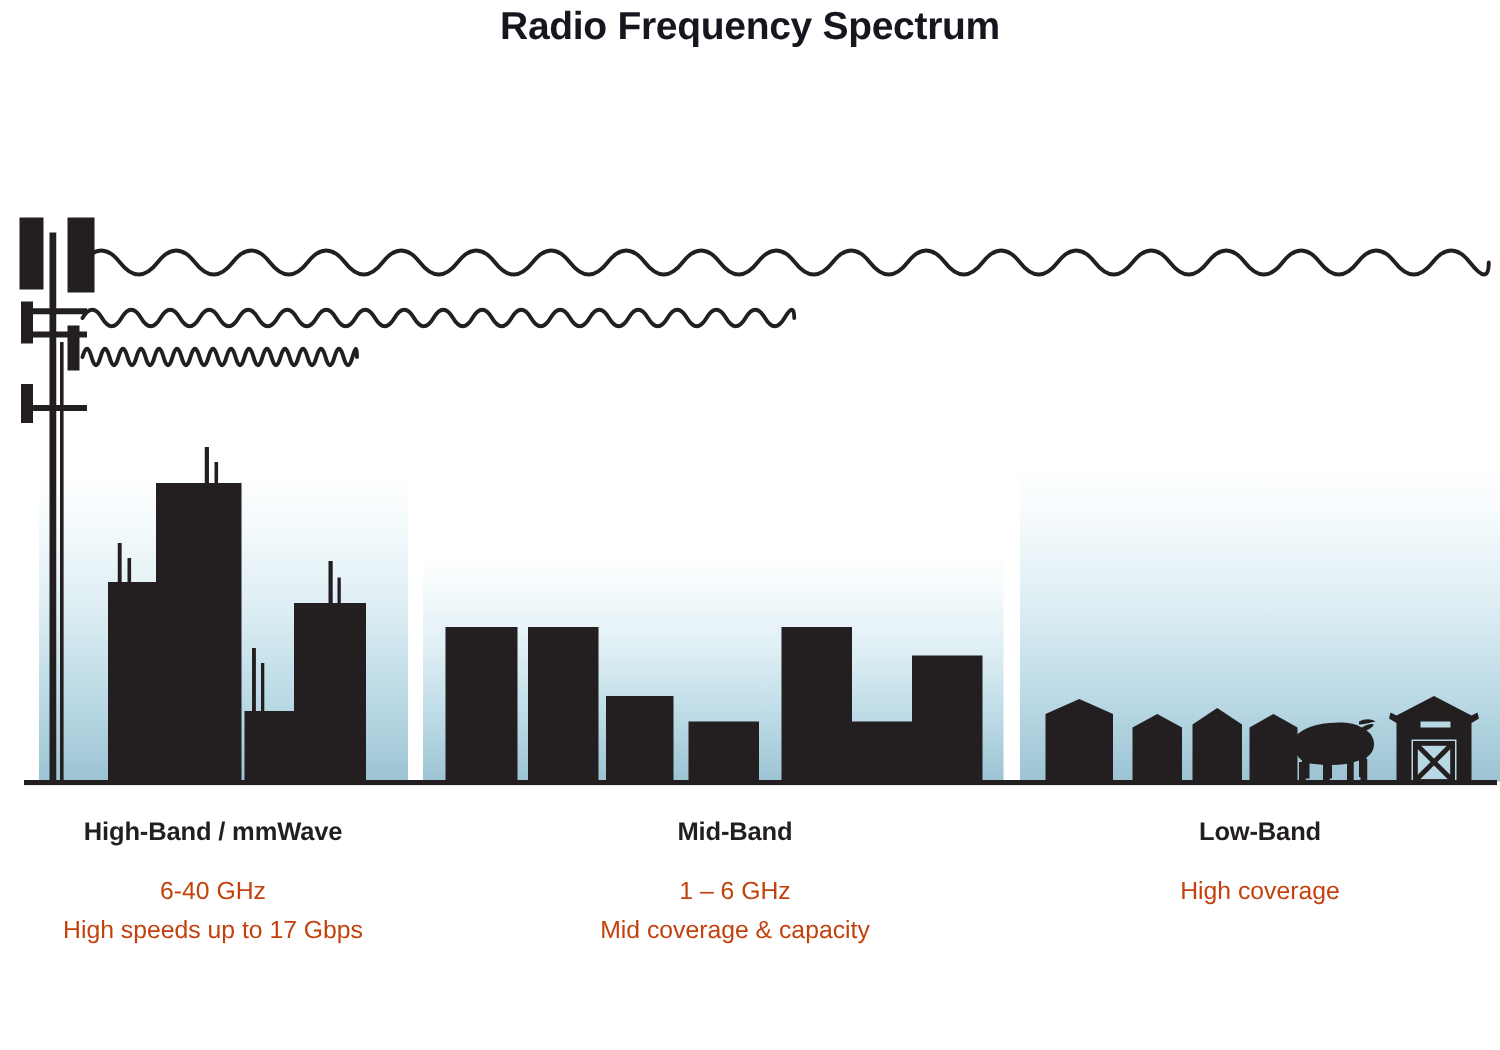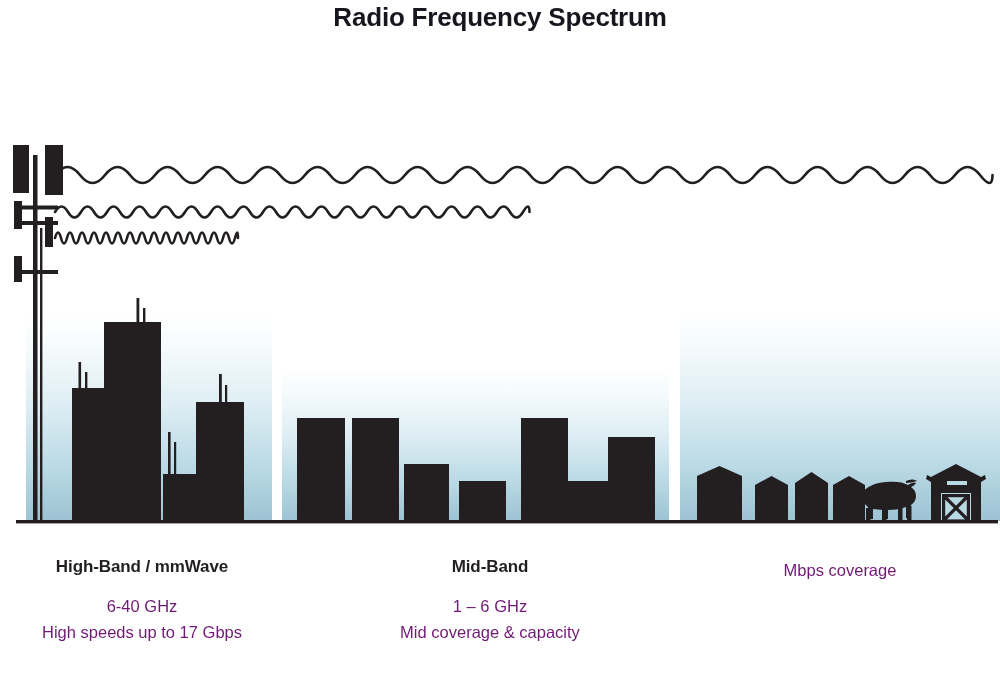--- a/index.html
+++ b/index.html
@@ -49,35 +49,35 @@
   
   .bands {
     position: absolute;
     left: 0;
     top: 545px;
     width: 1000px;
     height: 155px;
   }
   .band {
     position: absolute;
-    top: 12px;
+    top: 0;
     text-align: center;
   }
   .band-name {
     font-size: 17px;
     font-weight: bold;
     color: #231f20;
     letter-spacing: -0.1px;
     margin: 0 0 16px 0;
     white-space: nowrap;
   }
   .band-line {
     font-size: 16.5px;
     font-weight: normal;
-    color: #701a75;
+    color: #c2410c;
     line-height: 26px;
     white-space: nowrap;
   }
   .band-high  { left: 0px;   width: 284px; }
   .band-mid   { left: 340px; width: 300px; }
   .band-low   { left: 680px; width: 320px; }
 </style>
 </head>
 <body>
 
@@ -228,17 +228,18 @@
       <div class="band-line">High speeds up to 17 Gbps</div>
     </div>
 
     <div class="band band-mid">
       <div class="band-name">Mid-Band</div>
       <div class="band-line">1 – 6 GHz</div>
       <div class="band-line">Mid coverage &amp; capacity</div>
     </div>
 
     <div class="band band-low">
-      <div class="band-line">Mbps coverage</div>
+      <div class="band-name">Low-Band</div>
+      <div class="band-line">High coverage</div>
     </div>
 
   </div>
 </div>
 
 </body></html>

